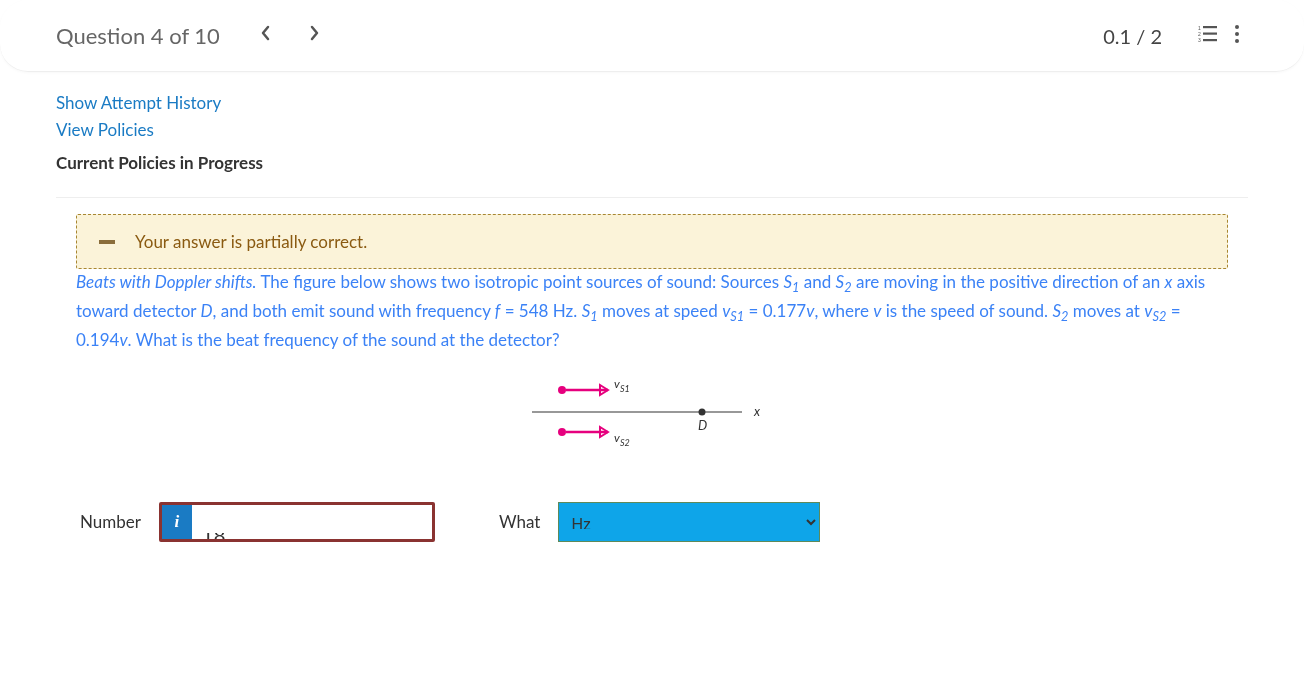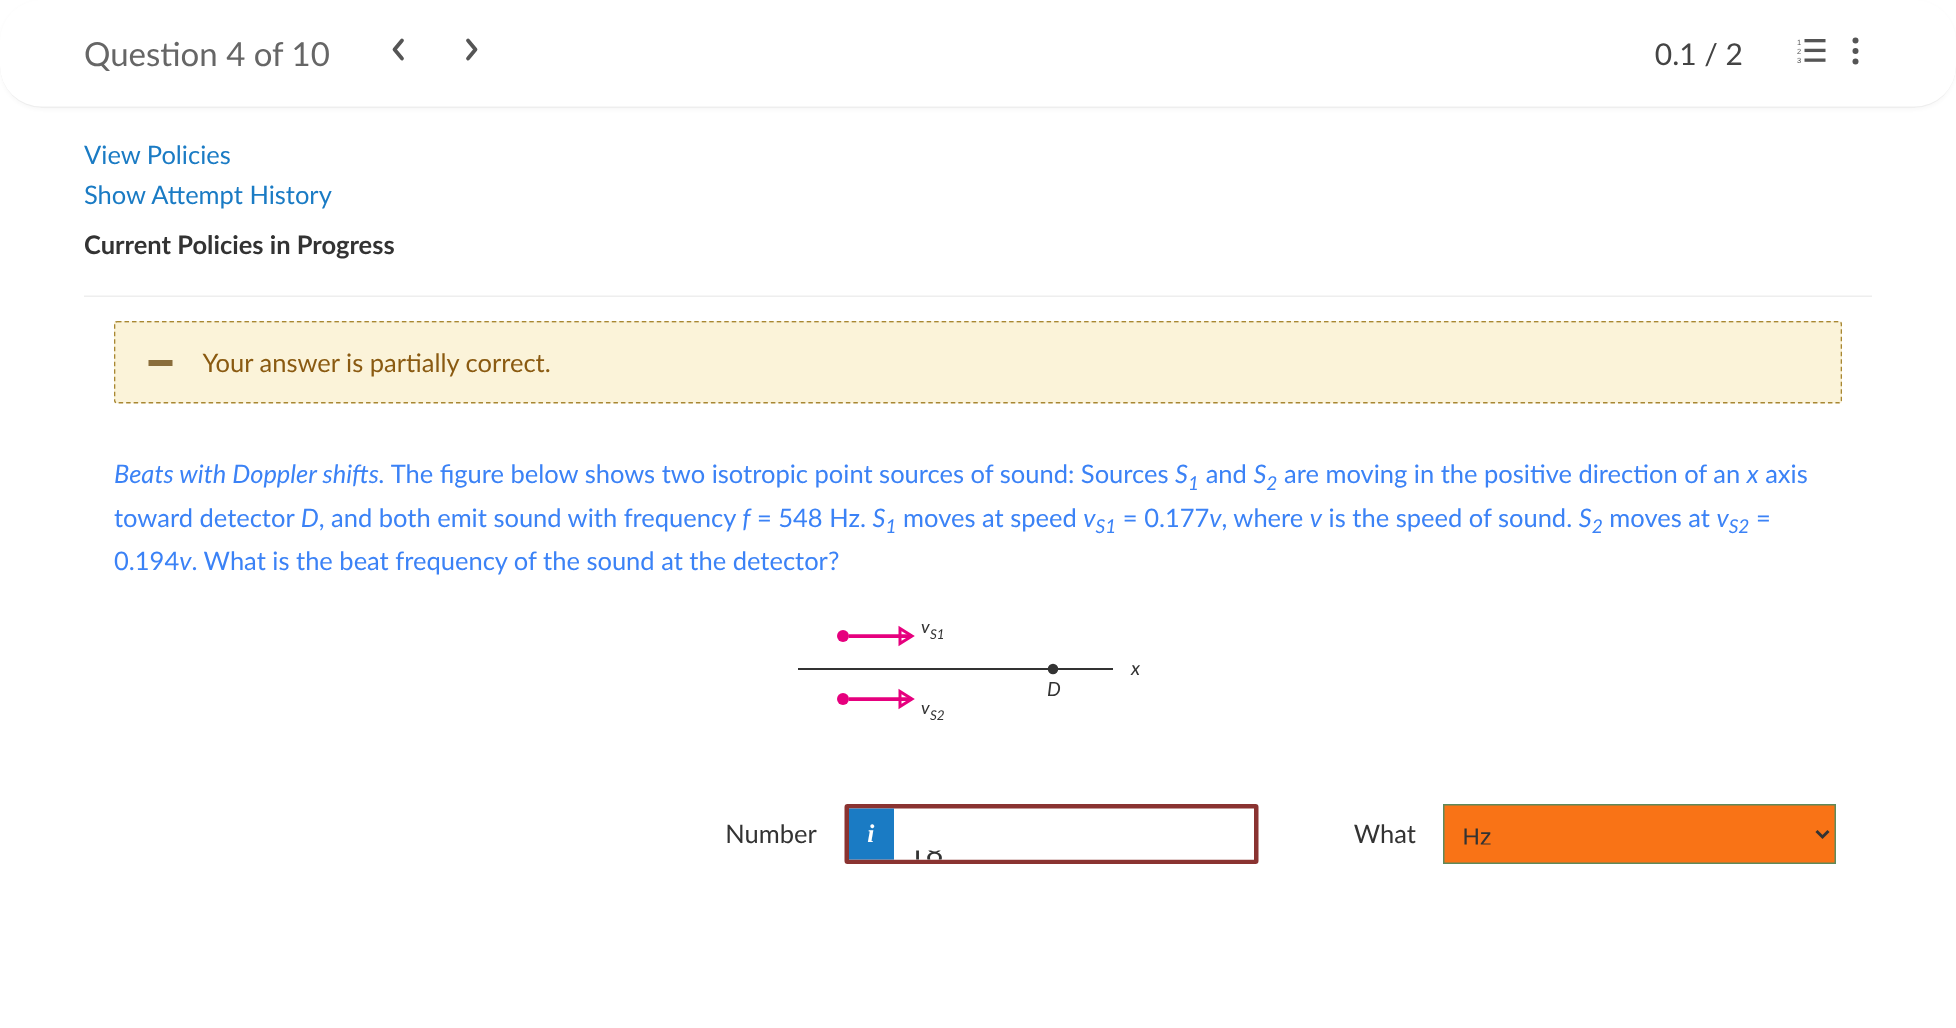--- a/index.html
+++ b/index.html
@@ -70,21 +70,20 @@
     padding: 0 20px;
   }
   .feedback {
     border: 1px dashed #a88732;
     background: #fbf3d9;
     border-radius: 2px;
     padding: 16px 22px;
     display: flex;
     align-items: center;
     gap: 20px;
-    margin-bottom: 34px;
   }
   .partial-icon {
     width: 16px;
     height: 4px;
     background: #8a6d3b;
     display: inline-block;
   }
   .feedback-text {
     color: #8a5a11;
     font-size: 17px;
@@ -95,21 +94,20 @@
     font-size: 17px;
   }
   .problem em { font-style: italic; }
   .sub { vertical-align: sub; font-size: 0.75em; font-style: italic; }
   .figure { text-align: center; margin: 18px 0 36px 0; }
   .answer-row {
     display: flex;
     align-items: center;
     gap: 18px;
     padding: 10px 4px;
-    justify-content: flex-end;
   }
   .label { color: #333; font-size: 17px; }
   .num-wrap {
     display: flex;
     align-items: stretch;
     border: 3px solid #8a3331;
     border-radius: 2px;
     height: 40px;
   }
   .info-badge {
@@ -131,21 +129,21 @@
     font-size: 21px;
     width: 240px;
     color: #333;
     margin-top: 28px;
   }
   .units-gap { width: 28px; }
   .units-select {
     height: 40px;
     width: 262px;
     border: 1px solid #5e8a5a;
-    background: #f97316;
+    background: #0ea5e9;
     font-size: 16px;
     color: #333;
     padding: 12px 8px;
   }
 </style>
 </head>
 <body>
 
 <div class="header">
   <span class="q-title">Question 4 of 10</span>
@@ -174,22 +172,22 @@
   <button class="icon-btn">
     <svg width="6" height="20" viewBox="0 0 6 20">
       <circle cx="3" cy="3" r="2" fill="#555"></circle>
         <circle cx="3" cy="10" r="2" fill="#555"></circle>
         <circle cx="3" cy="17" r="2" fill="#555"></circle>
     </svg>
   </button>
 </div>
 
 <div class="content">
+  <a class="link">Show Attempt History</a>
   <a class="link">View Policies</a>
-  <a class="link">Show Attempt History</a>
   <div class="current-attempt">Current Policies in Progress</div>
   <div class="divider"></div>
 
   <div class="question-block">
     <div class="feedback">
       <span class="partial-icon"></span>
       <span class="feedback-text">Your answer is partially correct.</span>
     </div>
 
     <div class="problem">

